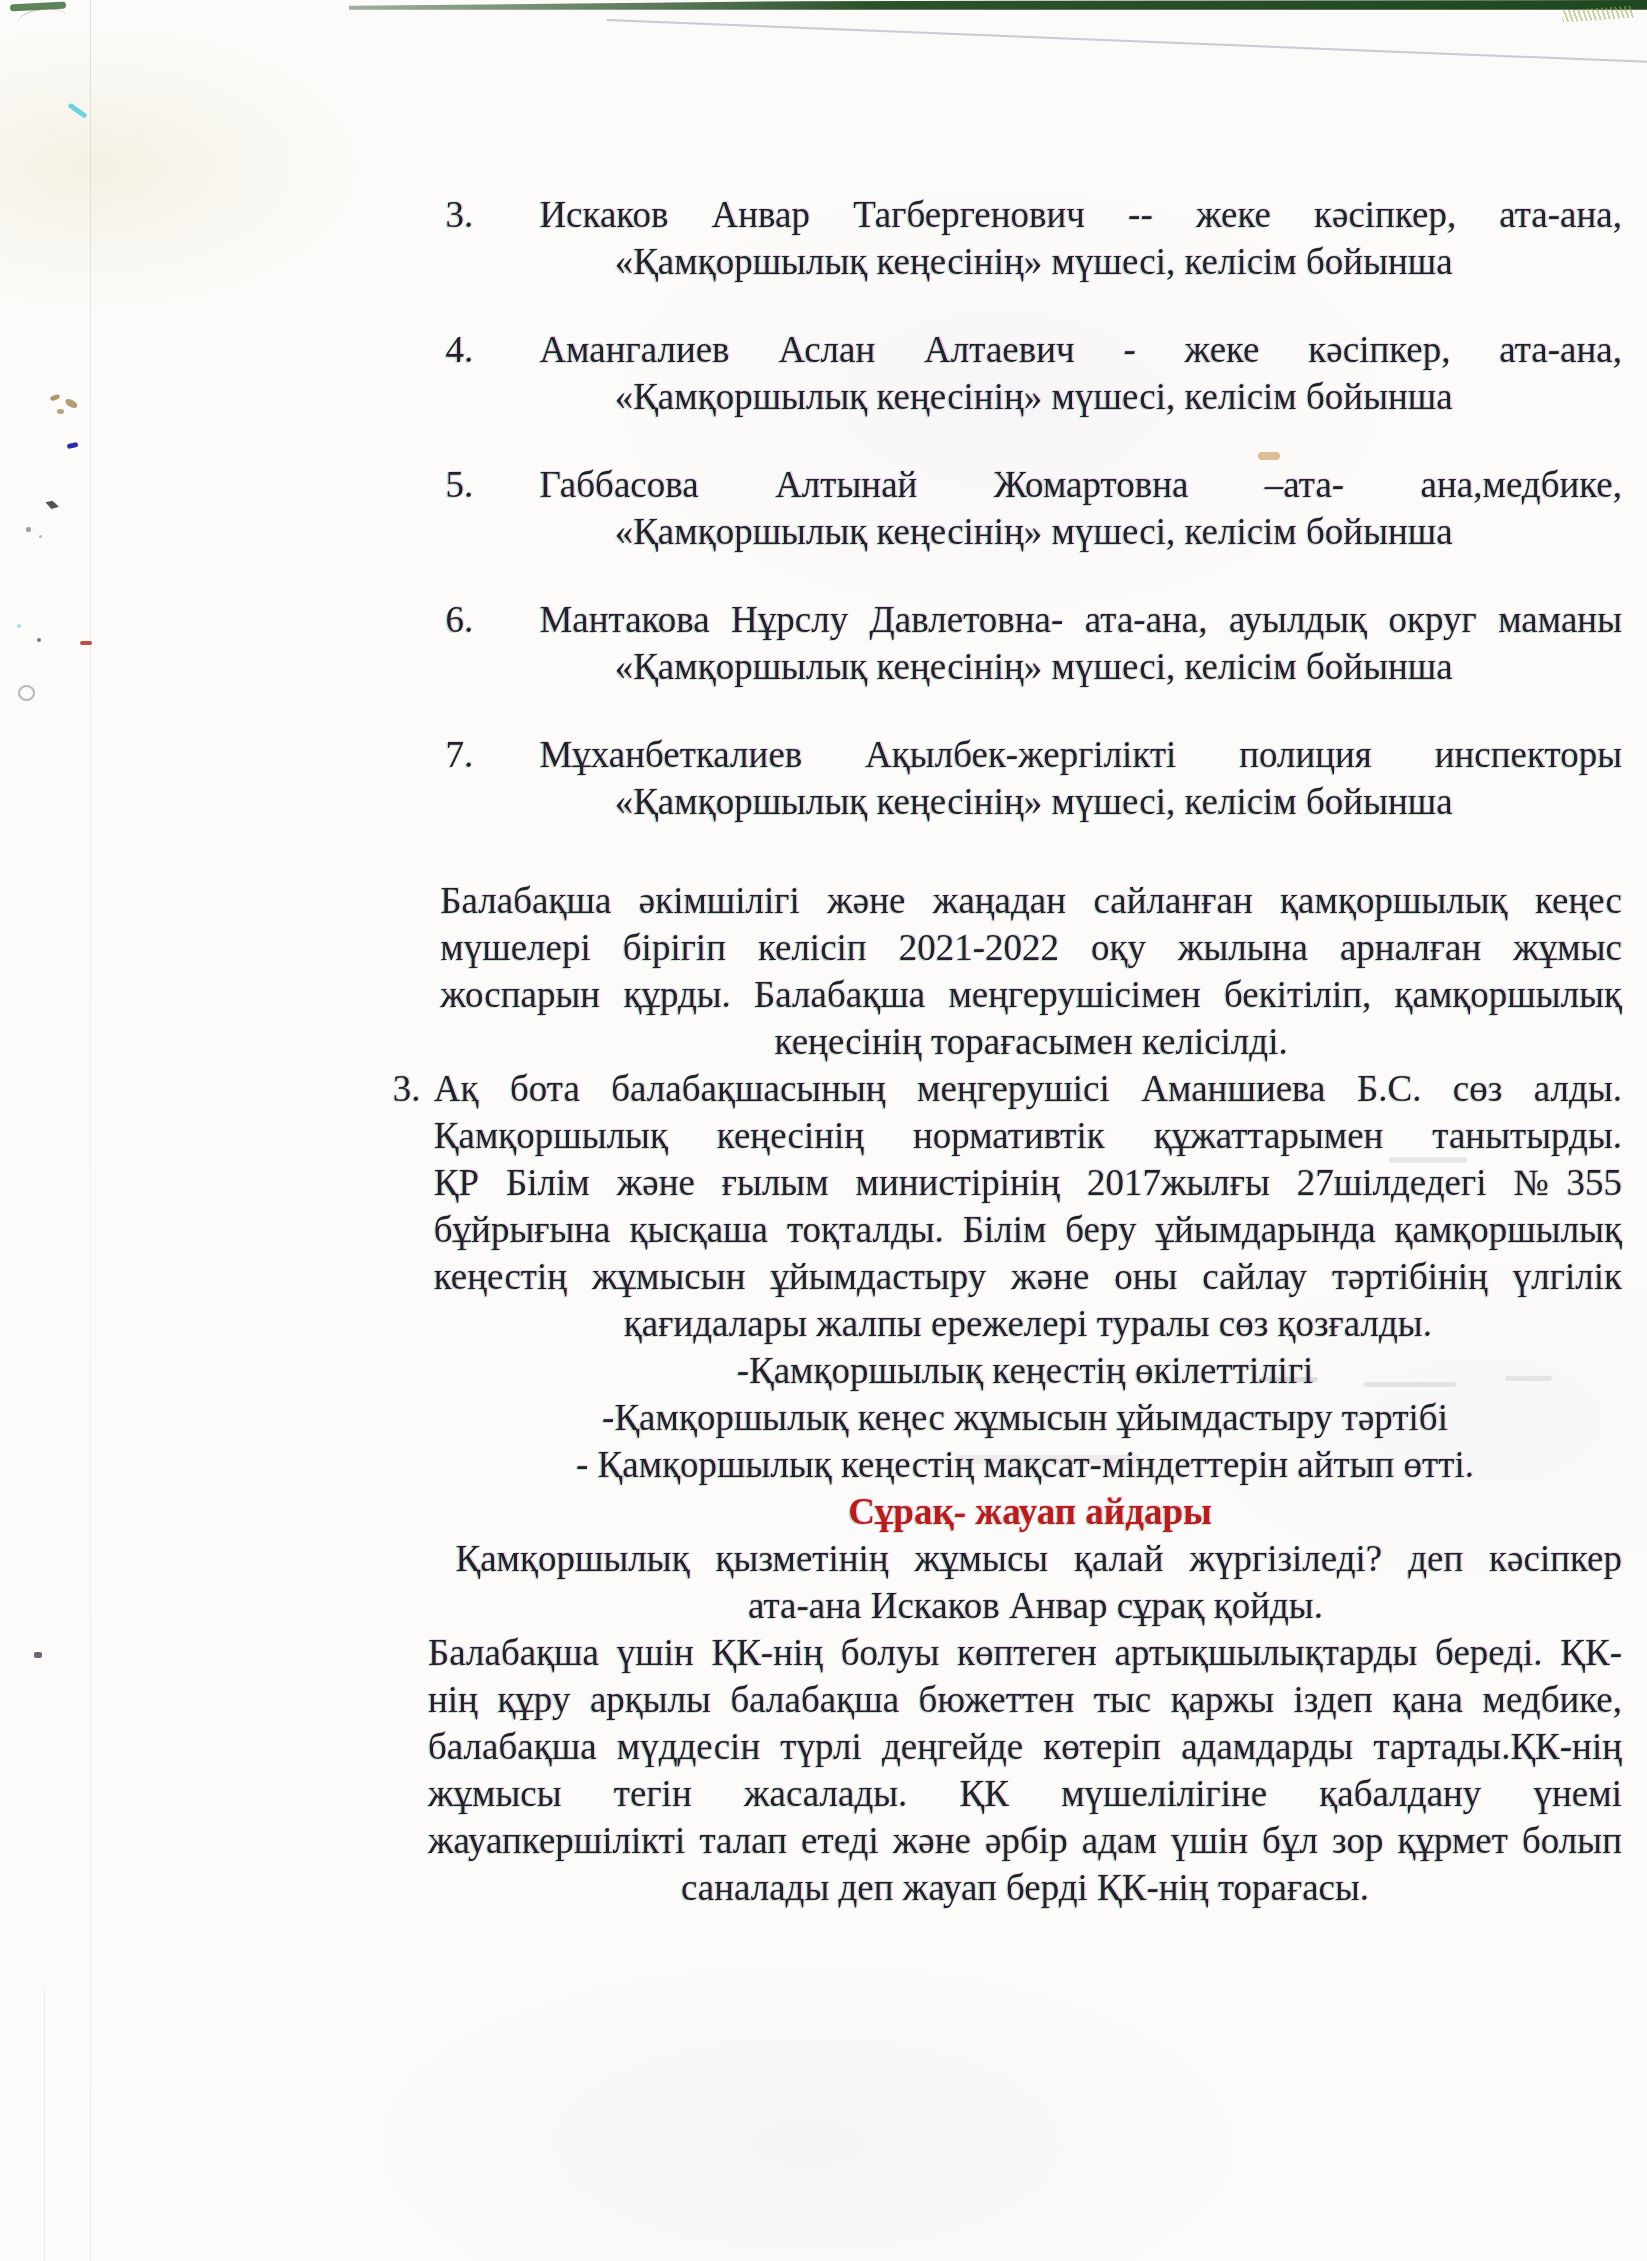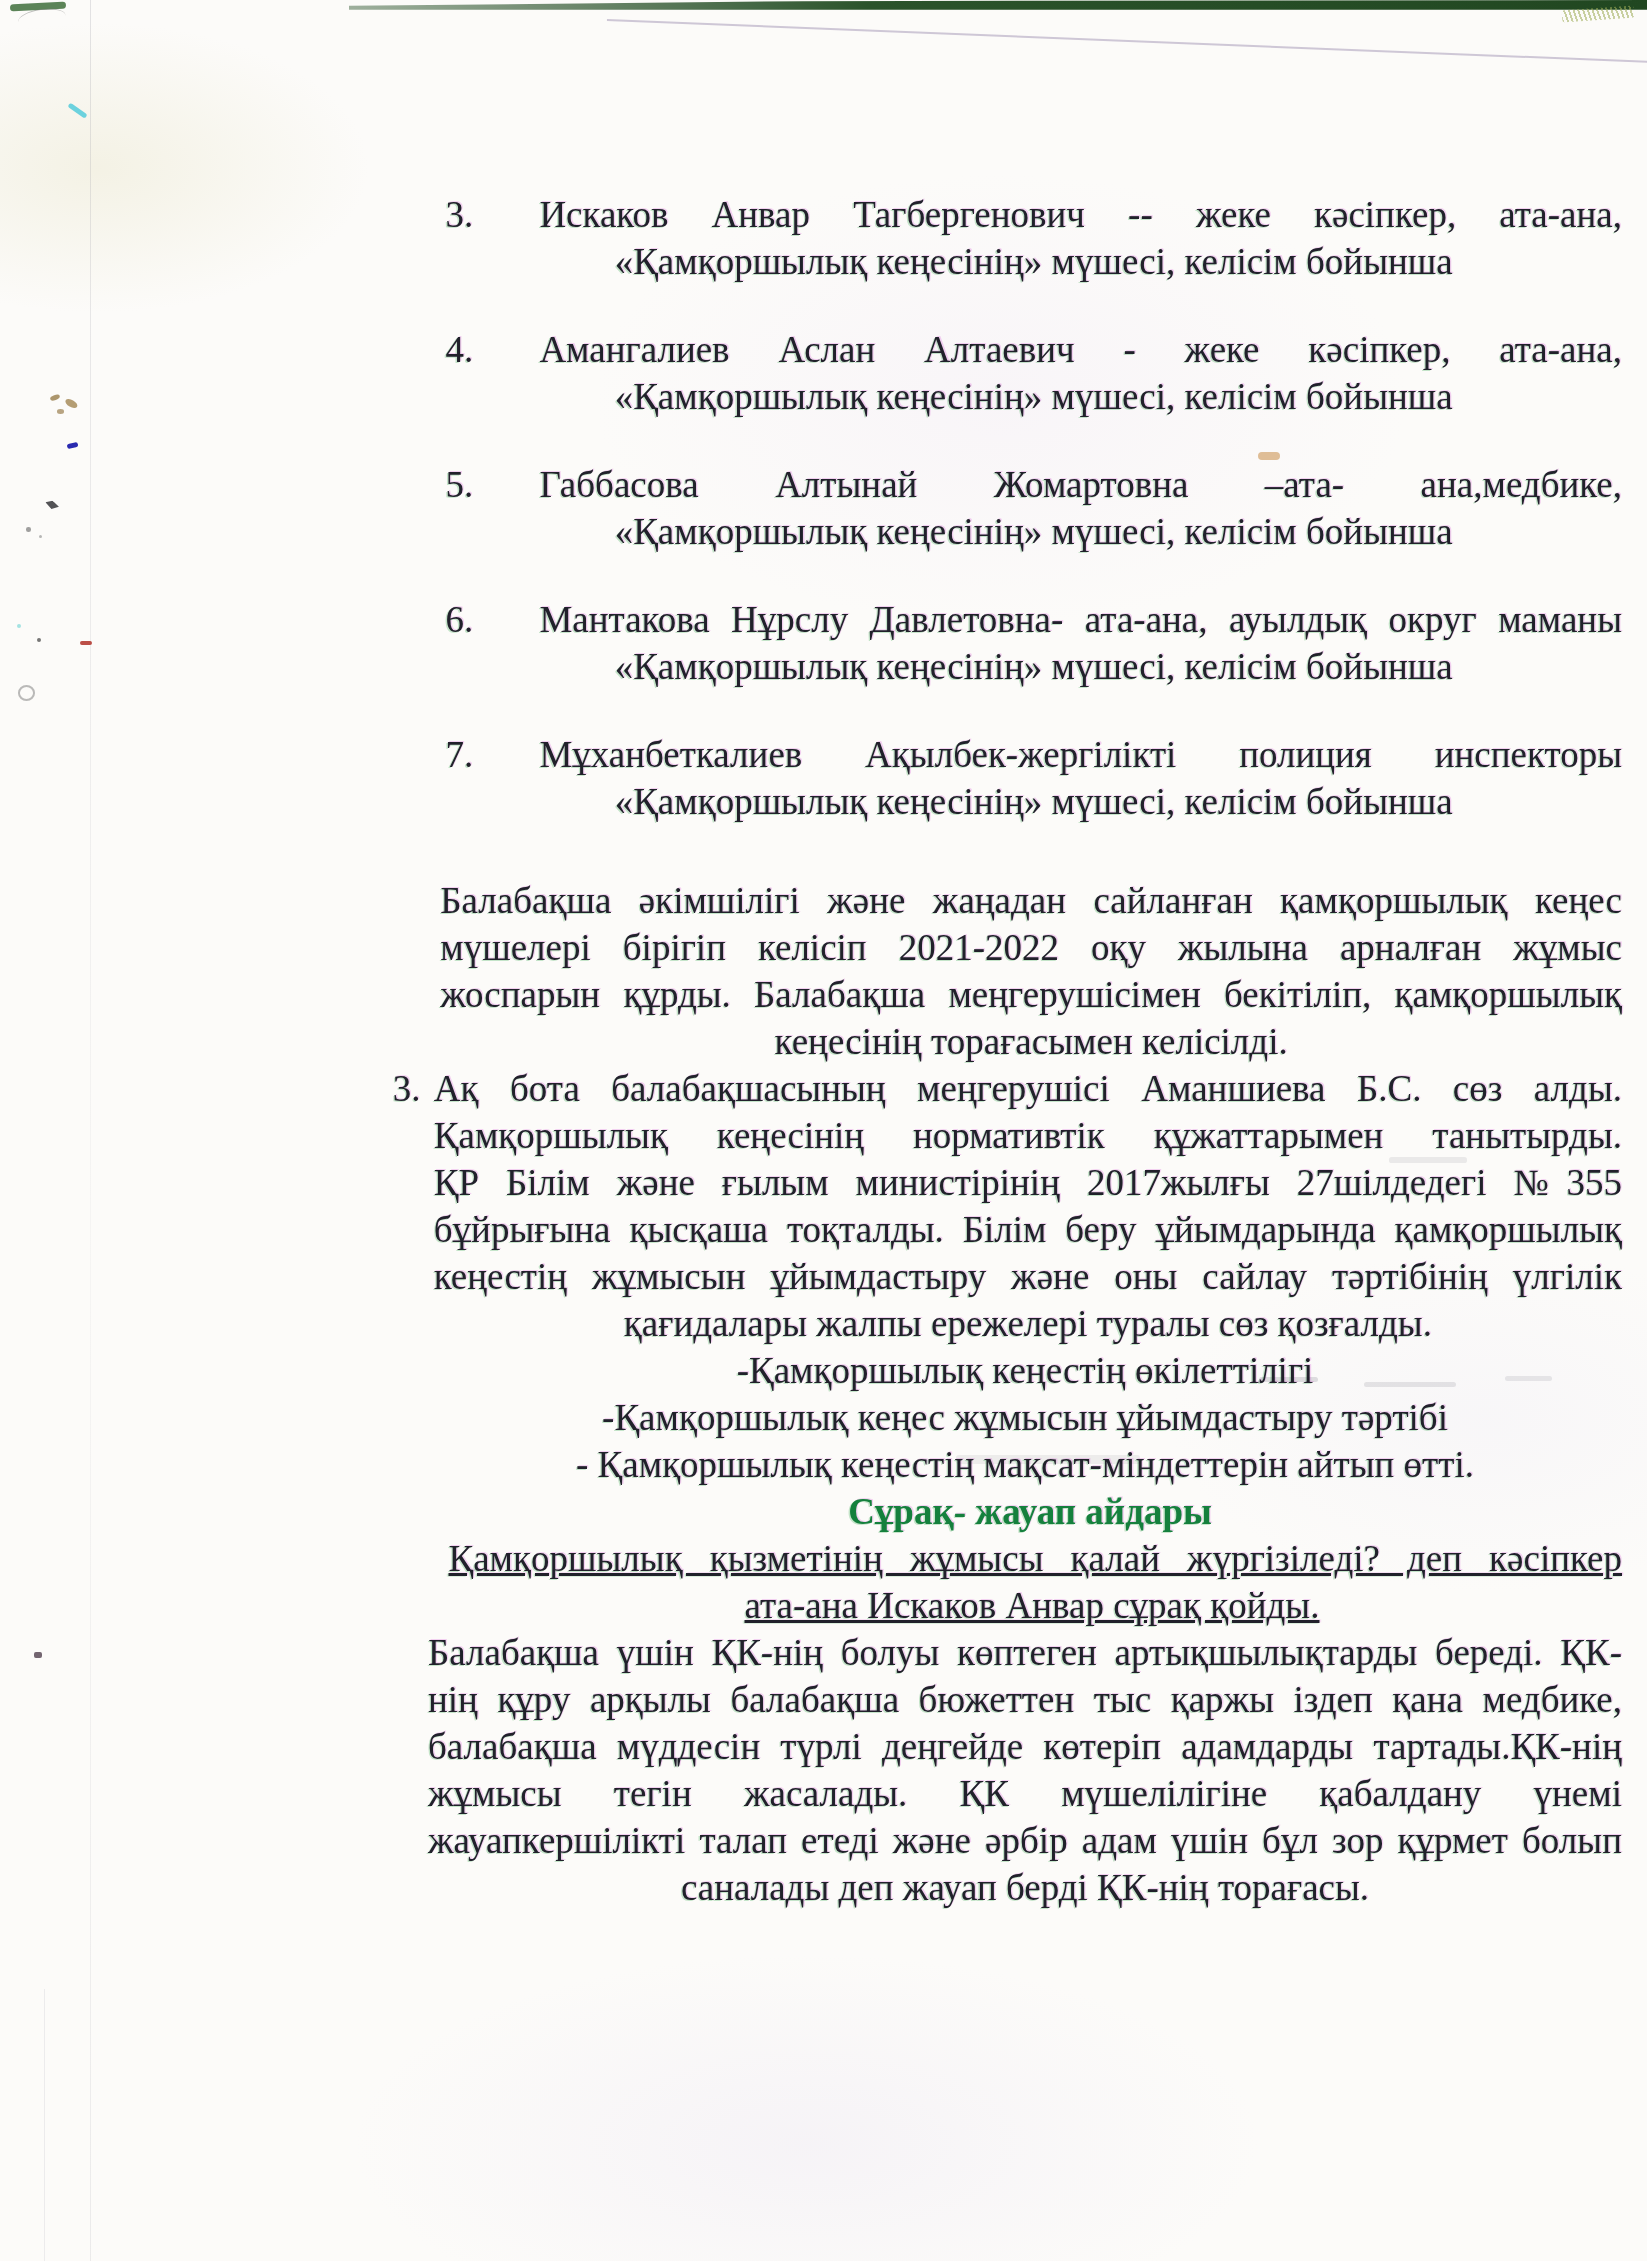--- a/index.html
+++ b/index.html
@@ -22,22 +22,22 @@
   }
   .line { min-height:47px;text-align:center; }
   .line.just { text-align:justify; text-align-last:justify; }
   .block.numbered { margin-left:17.4px;margin-top:41px; }
   .block.numbered .num { display:inline-block; width:94px; }
   .block.para  { margin-top:52px; margin-left:12.3px; }
   .block.outer { margin-left:5.8px; }
   .block.outer .line { position:relative; }
   .block.outer .num { position:absolute; left:-41px; top:0; }
   .block.dash { margin-left:0; }
-  .block.heading { margin-left:10px; font-weight:bold; color:#15803d; }
-  .block.para2 { margin-left:14px;text-decoration:underline; }
+  .block.heading { margin-left:10px; font-weight:bold; color:#b91c1c; }
+  .block.para2 { margin-left:21px; }
   .block.para2 .line:first-child { text-indent:6.5px; }
   .block.para3 { margin-left:0; }
 
   
   .top-strip {
     position:absolute; left:349px; top:0; width:1298px; height:9.7px;
     background:linear-gradient(90deg, rgba(43,83,43,.45), #2b532b 40%, #214721);
     clip-path:polygon(0 60%, 35% 12%, 100% 0, 100% 100%, 0 100%);
   }
   .top-left-green {

